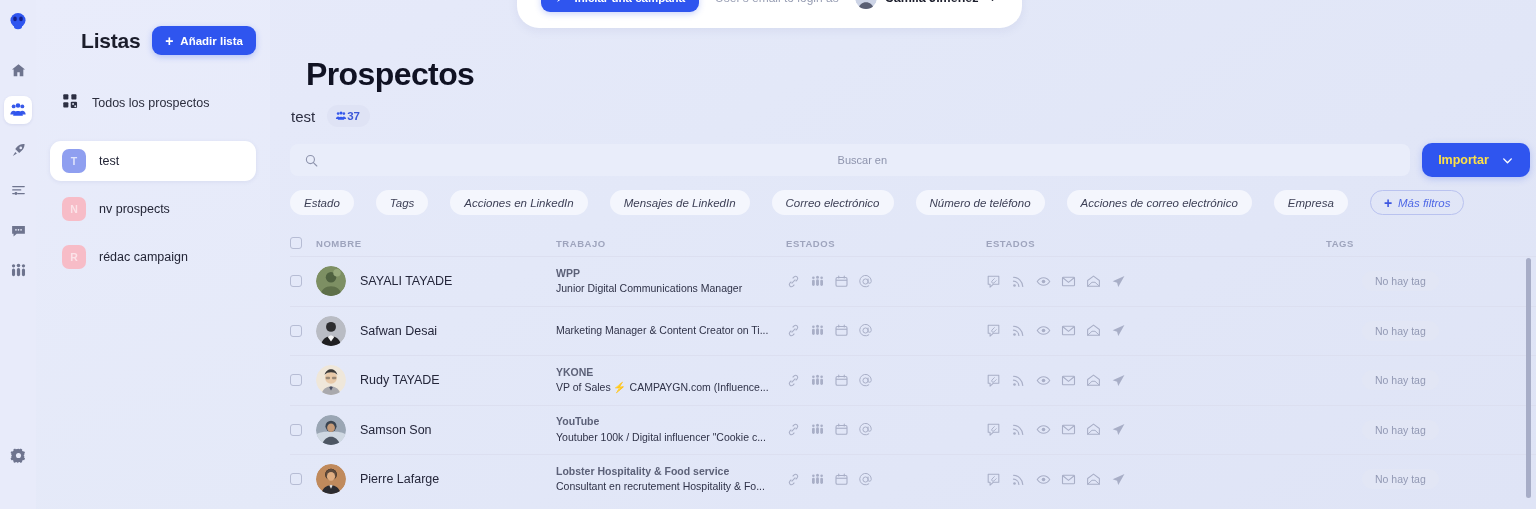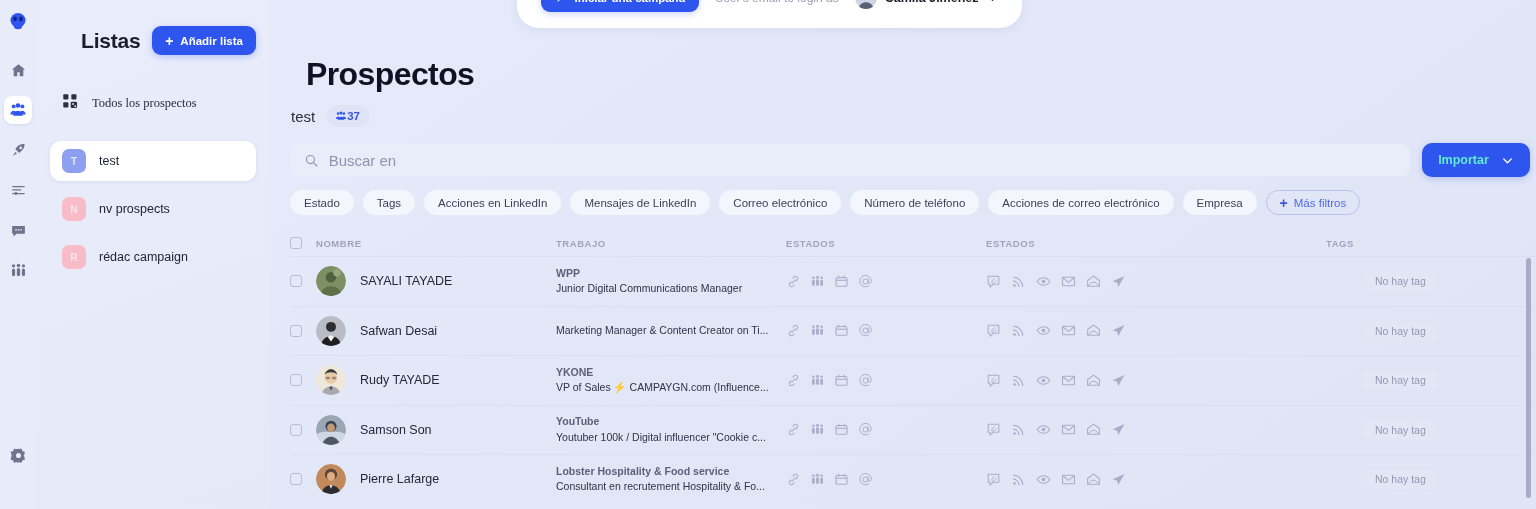--- a/index.html
+++ b/index.html
@@ -69,21 +69,21 @@
   .add-list-btn .plus { font-size: 14px; font-weight: bold; line-height: 1; }
 
   .list-row {
     display: flex; align-items: center; gap: 13px;
     height: 40px; padding: 0 12px;
     border-radius: 11px; cursor: pointer;
     margin-bottom: 8px;
   }
   .list-row.active { background: #ffffff; box-shadow: 0 1px 4px rgba(80,90,160,.10); }
   .list-row .lbl { font-size: 12.5px; color: #232536; font-weight: 500; }
-  .list-row.allrow .lbl { font-size: 12.5px; color: #2b2d3d; font-family: Liberation Serif, serif; }
+  .list-row.allrow .lbl { font-size: 12.5px; color: #2b2d3d; }
   .avatar-sq {
     width: 24px; height: 24px; border-radius: 7px;
     display: flex; align-items: center; justify-content: center;
     font-size: 10.5px; font-weight: bold;
   }
 
   
   .main {
     flex: 1 1 auto; position: relative; height: 509px;
     padding: 0 0 0 16px;
@@ -128,36 +128,37 @@
 
   
   .search-row { display: flex; align-items: center; gap: 12px; margin: 16px 0 0 4px; padding-right: 6px; }
   .search-box {
     flex: 1 1 auto; height: 32px;
     background: #e9edfa; border-radius: 8px;
     display: flex; align-items: center; gap: 10px; padding: 0 14px;
   }
   .search-box input {
     border: none; outline: none; background: transparent;
-    font-size: 15px; color: #3c3f55; width: 100%;
+    font-size: 11px; color: #3c3f55; width: 100%;
     font-family: "Liberation Sans", sans-serif;
+    text-align: center;
   }
   .search-box input::placeholder { color: #8e94ad; }
   .import-btn {
-    background: #2f55ef; color: #5eead4; border: none;
+    background: #2f55ef; color: #fde047; border: none;
     border-radius: 10px; height: 34px; width: 108px;
     font-size: 12.5px; font-weight: bold;
     font-family: "Liberation Sans", sans-serif;
     display: flex; align-items: center; justify-content: center; gap: 12px;
     cursor: pointer; box-shadow: 0 2px 7px rgba(47,85,239,.25);
     flex: 0 0 108px;
   }
 
   
-  .chips { display: flex; align-items: center; gap: 9px; margin: 13px 0 0 4px; flex-wrap: nowrap; }
+  .chips { display: flex; align-items: center; gap: 22px; margin: 13px 0 0 4px; flex-wrap: nowrap; font-style: italic; }
   .chip {
     background: #f4f6fd; border-radius: 14px; height: 25px;
     display: inline-flex; align-items: center; padding: 0 14px;
     font-size: 11.5px; color: #3e4157; cursor: pointer; white-space: nowrap;
   }
   .chip.more {
     background: transparent; border: 1px solid #b9c2ef; color: #4f68e6;
     gap: 6px; padding: 0 13px;
   }
   .chip.more .plus { font-size: 14px; line-height: 1; color: #3d56e0; font-weight: bold; }

